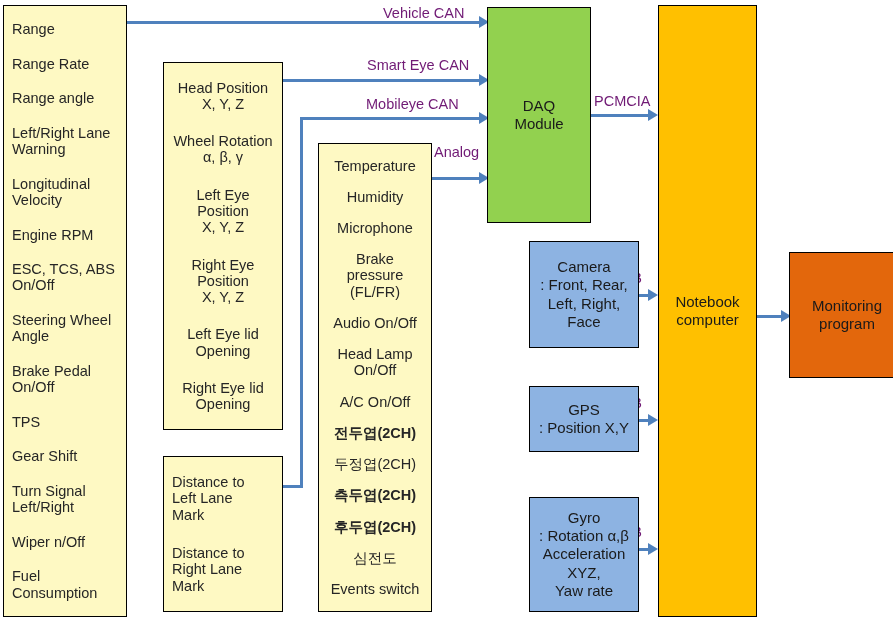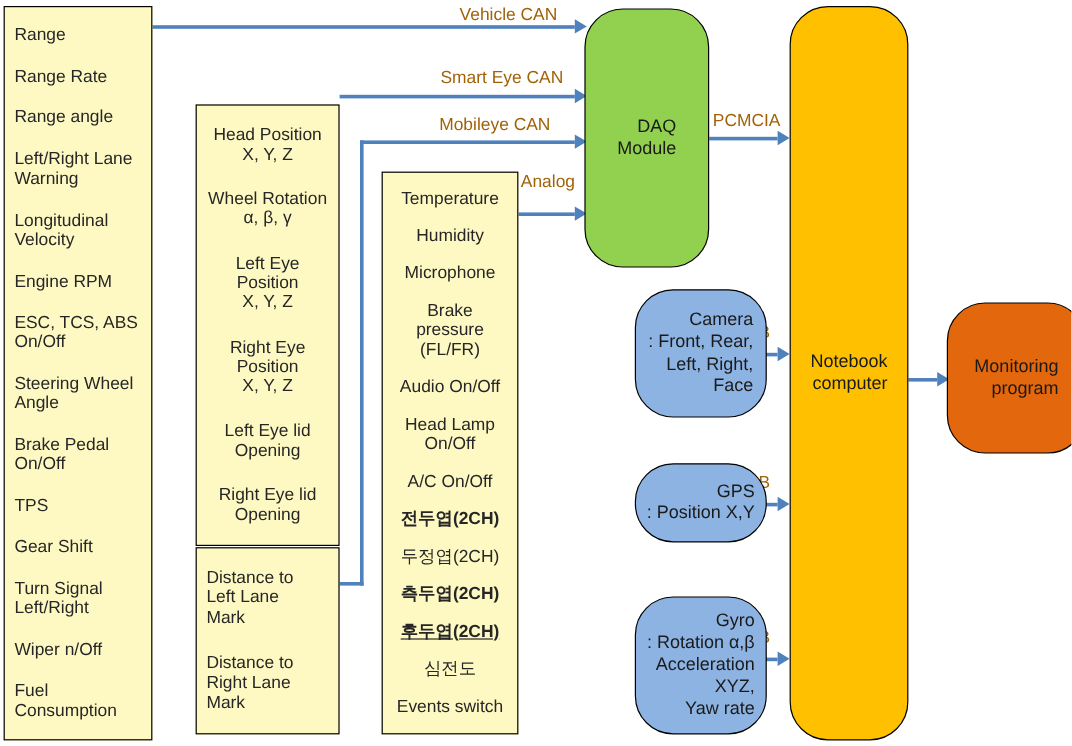--- a/index.html
+++ b/index.html
@@ -39,27 +39,26 @@
     white-space: pre-line;
   }
   .list-left .item { text-align: left; }
   .list-center .item { text-align: center; }
 
   
   .block {
     display: flex;
     align-items: center;
     justify-content: center;
-    text-align: right;
+    text-align: center;
     color: #1a1a1a;
     font-size: 15px;
     line-height: 1.22;
     white-space: pre-line;
     padding: 8px;
-    border-radius: 32px;
   }
   .block-green  { background: #92d14f; }
   .block-blue   { background: #8db3e2; margin-left: 42px; }
   .block-orange { background: #ffc000; }
   .block-dkorange { background: #e3670c; }
 
   
   .ln {
     position: absolute;
     background: #4f81bd;
@@ -70,21 +69,21 @@
   .arrow-r {
     position: absolute;
     width: 0; height: 0;
     border-top: 6px solid transparent;
     border-bottom: 6px solid transparent;
     border-left: 10px solid #4f81bd;
   }
 
   .conn-label {
     position: absolute;
-    color: #a16207;
+    color: #701a75;
     font-size: 14.5px;
     white-space: nowrap;
     background: transparent;
   }
 </style>
 </head>
 <body>
 
 <div id="canvas">
 
@@ -143,21 +142,21 @@
 On/Off</div>
       <div class="item">TPS</div>
       <div class="item">Gear Shift</div>
       <div class="item">Turn Signal
 Left/Right</div>
       <div class="item">Wiper n/Off</div>
       <div class="item">Fuel
 Consumption</div>
     </div>
 
-  <div class="box list-box list-center" id="smart-eye-box" style="left:163px; top:62px; width:120px; height:368px;margin-top:25px;">
+  <div class="box list-box list-center" id="smart-eye-box" style="left:163px; top:62px; width:120px; height:368px;">
       <div class="item">Head Position
 X, Y,  Z</div>
       <div class="item">Wheel Rotation
 α, β, γ</div>
       <div class="item">Left Eye
 Position
 X, Y, Z</div>
       <div class="item">Right Eye
 Position
 X, Y, Z</div>
@@ -183,21 +182,21 @@
       <div class="item">Brake
 pressure
 (FL/FR)</div>
       <div class="item">Audio On/Off</div>
       <div class="item">Head Lamp
 On/Off</div>
       <div class="item">A/C  On/Off</div>
       <div class="item" style="font-weight: 700;">전두엽(2CH)</div>
       <div class="item" style="font-weight: 400;">두정엽(2CH)</div>
       <div class="item" style="font-weight: 700;">측두엽(2CH)</div>
-      <div class="item" style="font-weight: 700; text-decoration: underline;">후두엽(2CH)</div>
+      <div class="item" style="font-weight: 700;">후두엽(2CH)</div>
       <div class="item">심전도</div>
       <div class="item">Events switch</div>
     </div>
 
   <div class="box block block-green" style="left:487px; top:7px; width:104px; height:216px;">DAQ
 Module</div>
 
   <div class="box block block-blue" style="left:487px; top:241px; width:110px; height:107px;">Camera
 : Front, Rear,
 Left, Right,

